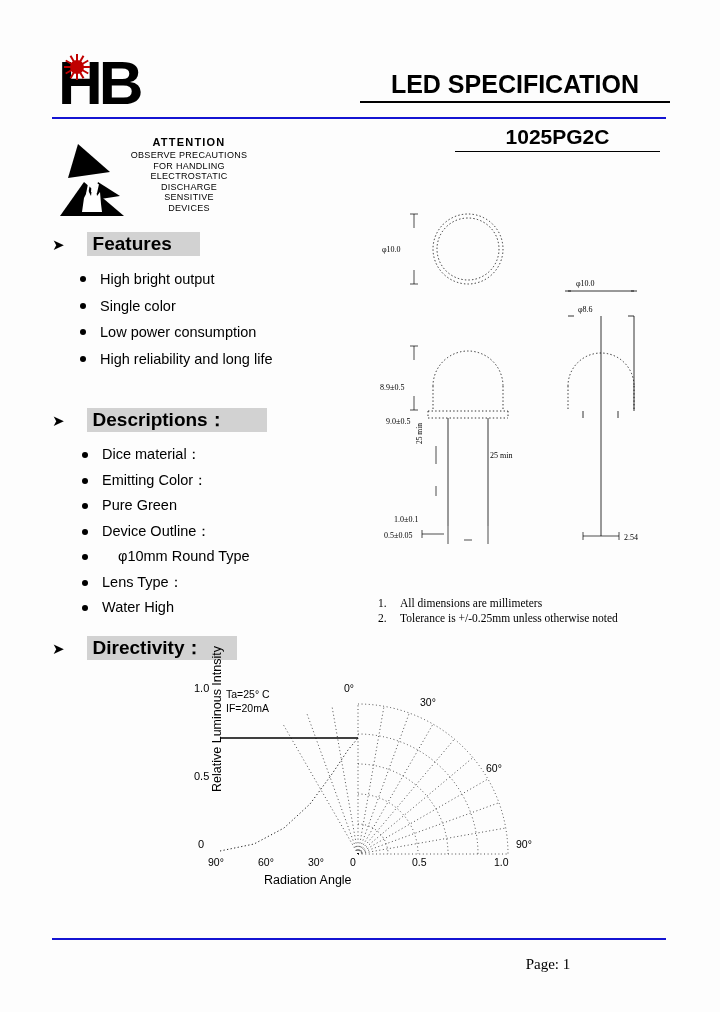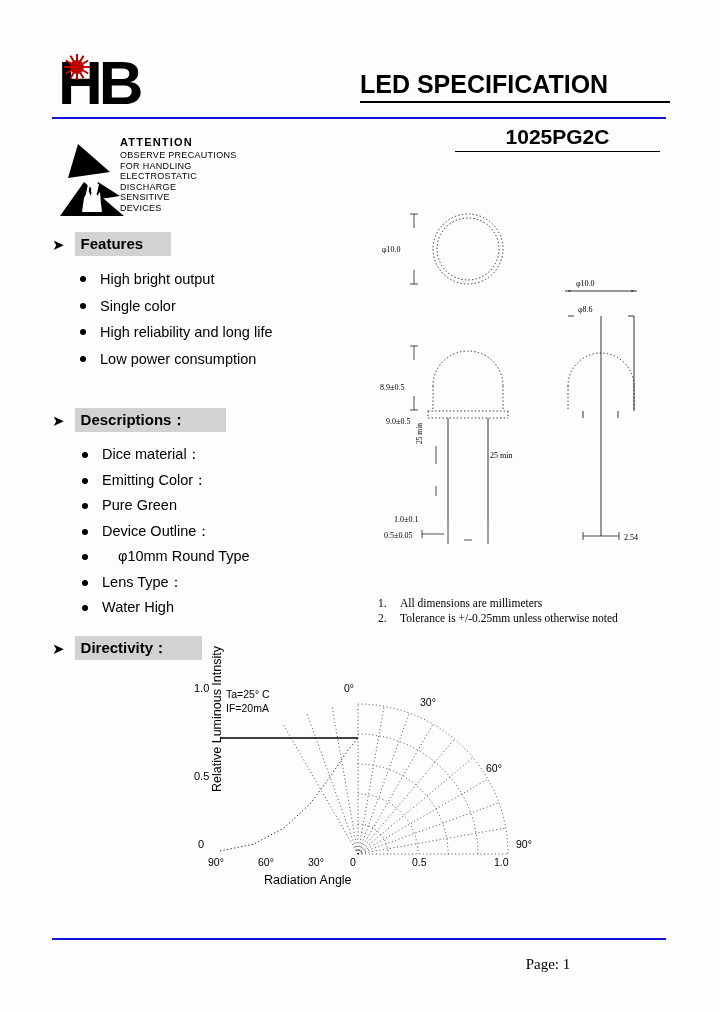--- a/index.html
+++ b/index.html
@@ -63,20 +63,21 @@
     width: 2px; height: 26px;
     background: #c00000;
     transform-origin: 50% 50%;
   }
 
   .doc-title {
     position: absolute;
     left: 360px;
     top: 70px;
     width: 310px;
+    text-align: center;
     font-size: 25px;
     font-weight: bold;
     letter-spacing: 0px;
     border-bottom: 2px solid #000;
     padding-bottom: 2px;
   }
 
   .rule-blue {
     position: absolute;
     left: 52px;
@@ -111,20 +112,21 @@
     position: absolute;
     left: 0; top: 2px;
     width: 78px;
     height: 84px;
   }
   .esd-text {
     position: absolute;
     left: 62px;
     top: 0px;
     width: 138px;
+    text-align: center;
     font-family: "Liberation Sans", sans-serif;
   }
   .esd-title {
     font-size: 11px;
     font-weight: bold;
     letter-spacing: 1.2px;
     margin-bottom: 2px;
   }
   .esd-line {
     font-size: 9px;
@@ -139,24 +141,25 @@
     align-items: center;
     gap: 10px;
   }
   .sec-arrow {
     font-size: 15px;
     line-height: 15px;
     color: #000;
   }
   .sec-label {
     background: #d2d2d2;
-    font-size: 15px;
+    font-size: 19px;
     font-weight: bold;
     padding: 2px 28px 2px 6px;
     line-height: 20px;
+    margin-left: 12px;
   }
   .sec-features { left: 52px; top: 232px; }
   .sec-descriptions { left: 52px; top: 408px; }
   .sec-directivity { left: 52px; top: 636px; }
   .sec-descriptions .sec-label { padding-right: 40px; }
   .sec-directivity .sec-label { padding-right: 34px; }
 
   
   .bullets {
     position: absolute;
@@ -293,22 +296,22 @@
   </div>
 
   <div class="sec-head sec-features">
     <span class="sec-arrow">➤</span>
     <span class="sec-label">Features</span>
   </div>
 
   <ul class="bullets features-list">
     <li>High bright output</li>
     <li>Single color</li>
+    <li>Low power consumption</li>
     <li>High reliability and long life</li>
-    <li>Low power consumption</li>
   </ul>
 
   <div class="sec-head sec-descriptions">
     <span class="sec-arrow">➤</span>
     <span class="sec-label">Descriptions：</span>
   </div>
 
   <ul class="bullets desc-list">
     <li>Dice material：</li>
     <li>Emitting Color：</li>

